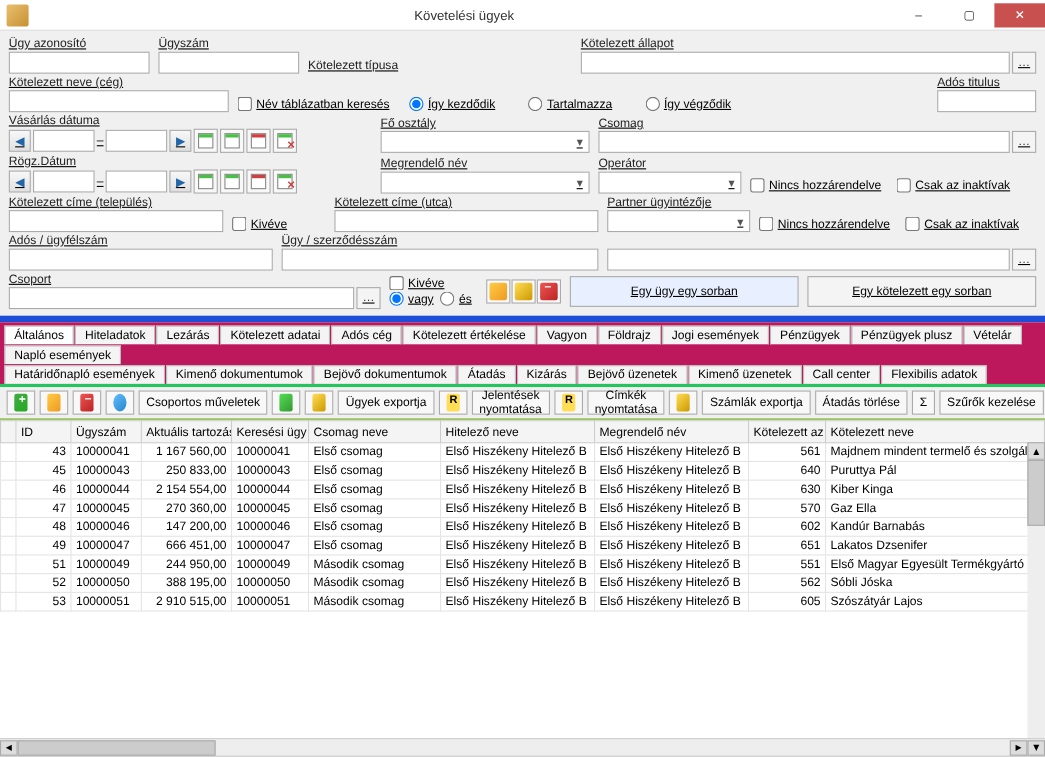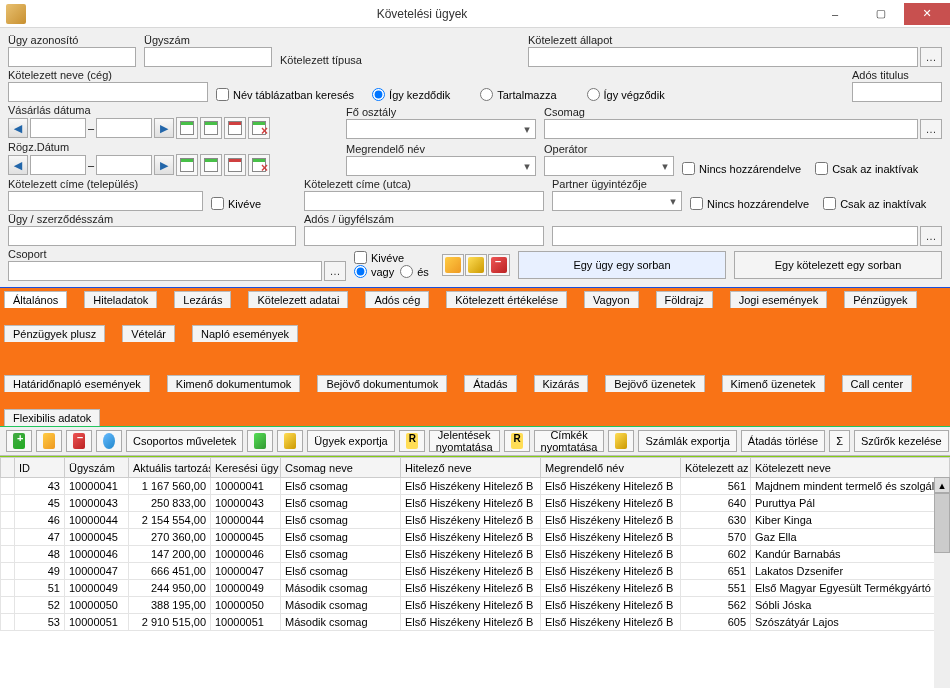--- a/index.html
+++ b/index.html
@@ -4,36 +4,36 @@
 <style>
 * { box-sizing: border-box; margin: 0; padding: 0; font-family: "Segoe UI", Tahoma, sans-serif; font-size: 11px; }
 body { background: #fff; width: 950px; height: 688px; overflow: hidden; }
 
 .titlebar { height: 28px; background: #fff; display: flex; align-items: center; border-bottom: 1px solid #d8d8d8; }
 .titlebar .icon { width: 20px; height: 20px; margin: 0 6px; background: linear-gradient(135deg,#e8c070,#c89030); border-radius: 2px; }
 .titlebar .title { flex: 1; text-align: center; color: #333; font-size: 12px; }
 .winbtn { width: 46px; height: 22px; display: flex; align-items: center; justify-content: center; color: #333; }
 .winbtn.close { background: #c8504f; color: #fff; width: 46px; height: 22px; }
 
-.filter-panel { background: #f0f0f0; padding: 6px 8px 4px 8px; border-bottom: 1px solid #1d4ed8; }
+.filter-panel { background: #f0f0f0; padding: 6px 8px 4px 8px; border-bottom: 6px solid #1d4ed8; text-decoration: underline; }
 .row { display: flex; gap: 8px; margin-bottom: 2px; align-items: flex-end; }
 .field { display: flex; flex-direction: column; }
 .field > label { color: #222; margin-bottom: 1px; font-size: 11px; white-space: nowrap; }
 .txt { height: 20px; border: 1px solid #aaa; background: #fff; padding: 1px 3px; }
 .dd { height: 20px; border: 1px solid #aaa; background: #fff; display: flex; align-items: center; }
 .dd .arrow { margin-left: auto; width: 16px; text-align: center; color: #555; }
 .chk { display: inline-flex; align-items: center; gap: 4px; }
 .chk input { width: 13px; height: 13px; }
 .radio { display: inline-flex; align-items: flex-end; gap: 4px; margin-right: 12px; }
 .radio input { width: 13px; height: 13px; }
 .btn-lookup { width: 22px; height: 20px; border: 1px solid #aaa; background: #f4f4f4; display: inline-flex; align-items: center; justify-content: center; color: #333; }
 .bigbtn { height: 28px; border: 1px solid #aaa; background: #e8f0ff; display: flex; align-items: center; justify-content: center; padding: 0 12px; }
 .bigbtn2 { height: 28px; border: 1px solid #aaa; background: #f4f4f4; display: flex; align-items: center; justify-content: center; padding: 0 12px; }
 
-.tabbar { background: #f97316; padding: 2px 4px 0 4px; border-bottom: 1px solid #22c55e; display: flex; flex-wrap: wrap; gap: 16px; }
+.tabbar { background: #be185d; padding: 2px 4px 0 4px; border-bottom: 3px solid #22c55e; display: flex; flex-wrap: wrap; gap: 0; }
 .tab { border: 1px solid #bbb; border-bottom: none; background: #f4f4f4; padding: 2px 8px; margin-right: 1px; margin-top: 1px; font-size: 11px; cursor: pointer; }
 .tab.active { background: #fff; }
 
 .toolbar { background: #f0f0f0; padding: 3px 6px; display: flex; align-items: center; gap: 4px; border-bottom: 1px solid #bbb; }
 .tbtn { height: 22px; border: 1px solid #aaa; background: #f8f8f8; display: inline-flex; align-items: center; justify-content: center; padding: 0 6px; gap: 4px; font-size: 11px; white-space: nowrap; }
 .ticon { width: 16px; height: 16px; display: inline-block; }
 .ic-add { background: linear-gradient(135deg,#4a4,#2a2); border-radius: 2px; position: relative; }
 .ic-add::after { content:"+"; color:#fff; position:absolute; left:4px; top:-1px; font-weight:bold; }
 .ic-edit { background: linear-gradient(135deg,#fc4,#e92); border-radius: 2px; }
 .ic-del { background: linear-gradient(135deg,#e55,#b22); border-radius: 2px; position: relative; }
@@ -239,26 +239,26 @@
           <span>Nincs hozzárendelve</span>
         </label>
     <label class="chk">
           <input type="checkbox" style="">
           <span>Csak az inaktívak</span>
         </label>
   </div>
 </div>
 
 <div class="row">
+  <div class="field" style="width:240px">
+    <label>Adós / ügyfélszám</label>
+    <input class="txt" style="">
+  </div>
   <div class="field" style="width:288px">
     <label>Ügy / szerződésszám</label>
-    <input class="txt" style="">
-  </div>
-  <div class="field" style="width:240px">
-    <label>Adós / ügyfélszám</label>
     <input class="txt" style="">
   </div>
   <div class="field" style="flex:1">
     <div style="display:flex;gap:2px">
       <input class="txt" style="flex: 1 1 0%;">
       <div class="btn-lookup">…</div>
     </div>
   </div>
 </div>
 

